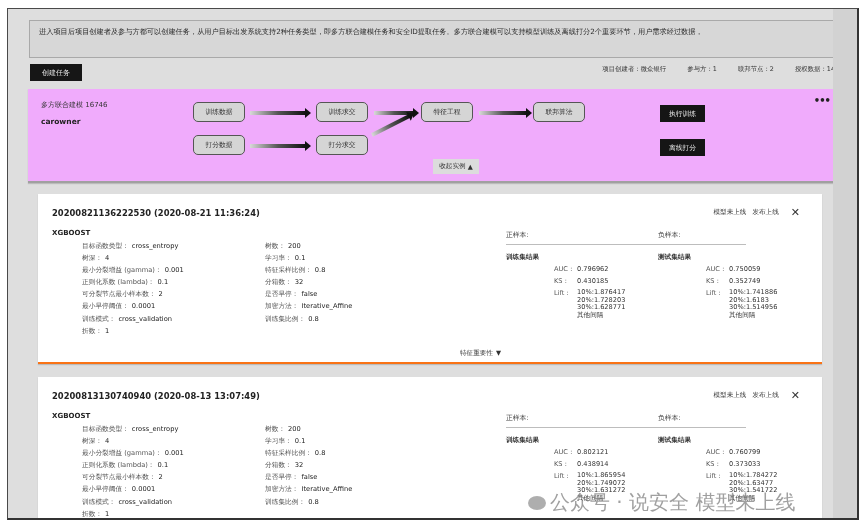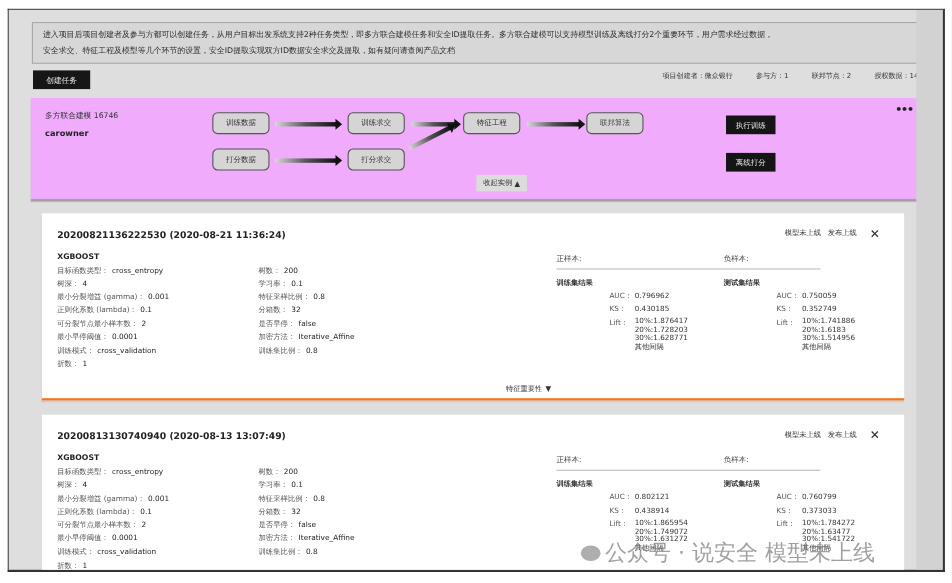--- a/index.html
+++ b/index.html
@@ -21,21 +21,21 @@
   .node { position: absolute; width: 52px; height: 20px; background: #d5d5d5; border: 1.2px solid #555; border-radius: 5px; font-size: 6.8px; display: flex; align-items: center; justify-content: center; color: #333; cursor: pointer; }
   .arrow { position: absolute; height: 4px; background: linear-gradient(90deg, #d8d8d8 0%, #555 50%, #111 100%); }
   .arrow::after { content: ""; position: absolute; right: -5px; top: -3px; border-left: 6px solid #111; border-top: 5px solid transparent; border-bottom: 5px solid transparent; }
   .action-btn { position: absolute; width: 45px; height: 17px; background: #151515; color: #eaeaea; font-size: 6.8px; display: flex; align-items: center; justify-content: center; cursor: pointer; }
   .more-icon { position: absolute; right: 9px; top: 6px; font-size: 10px; font-weight: bold; letter-spacing: -1px; color: #222; cursor: pointer; }
   .collapse-btn { position: absolute; left: 405px; top: 70px; width: 46px; height: 15px; background: #dcdcdc; font-size: 6.6px; display: flex; align-items: center; justify-content: center; gap: 2px; cursor: pointer; color: #333; }
 
   .record-card { position: absolute; left: 30px; width: 784px; background: #ffffff; box-shadow: 0 1px 1px #bbb; border-bottom: 2px solid #f97316; }
   .rec-title { position: absolute; left: 14px; top: 14px; font-size: 8.4px; font-weight: bold; color: #222; }
   .rec-algo { position: absolute; left: 14px; top: 35px; font-size: 7px; font-weight: bold; color: #222; }
-  .params { position: absolute; top: 46px; font-size: 6.7px; color: #333; line-height: 12.1px; }
+  .params { position: absolute; top: 46px; font-size: 6.7px; color: #333; line-height: 12.1px; margin-left: 30px; }
   .params .row { white-space: nowrap; }
   .params .lbl { color: #555; }
   .params .val { color: #222; margin-left: 3px; }
   .rec-actions { position: absolute; right: 22px; top: 12px; display: flex; align-items: center; gap: 6px; font-size: 6.6px; color: #333; }
   .rec-actions .close { font-size: 11px; font-weight: bold; margin-left: 6px; cursor: pointer; }
   .rec-actions span { cursor: pointer; }
   .sample-head { position: absolute; top: 36px; font-size: 6.8px; color: #444; }
   .divider { position: absolute; left: 468px; top: 50px; width: 240px; height: 1px; background: #bdbdbd; }
   .metrics { position: absolute; top: 57px; font-size: 6.6px; color: #333; line-height: 12px; }
   .metrics .mt { font-weight: bold; color: #333; }
@@ -50,21 +50,20 @@
   .watermark { position: absolute; left: 528px; top: 489px; font-size: 20px; color: rgba(120,120,120,0.7); font-family: "DejaVu Sans", sans-serif; display: flex; align-items: center; gap: 4px; white-space: nowrap; }
   .wm-icon { width: 18px; height: 14px; background: rgba(120,120,120,0.6); border-radius: 50%; display: inline-block; }
 </style>
 </head>
 <body>
 
 <div class="frame">
 
   <div class="notice">
     <div>进入项目后项目创建者及参与方都可以创建任务，从用户目标出发系统支持2种任务类型，即多方联合建模任务和安全ID提取任务。多方联合建模可以支持模型训练及离线打分2个重要环节，用户需求经过数据，</div>
-    <div>安全求交、特征工程及模型等几个环节的设置，安全ID提取实现双方ID数据安全求交及提取，如有疑问请查阅产品文档</div>
   </div>
 
   <div class="create-btn">创建任务</div>
 
   <div class="project-meta">
     <span>项目创建者：微众银行</span>
     <span>参与方：1</span>
     <span>联邦节点：2</span>
     <span>授权数据：14</span>
   </div>

